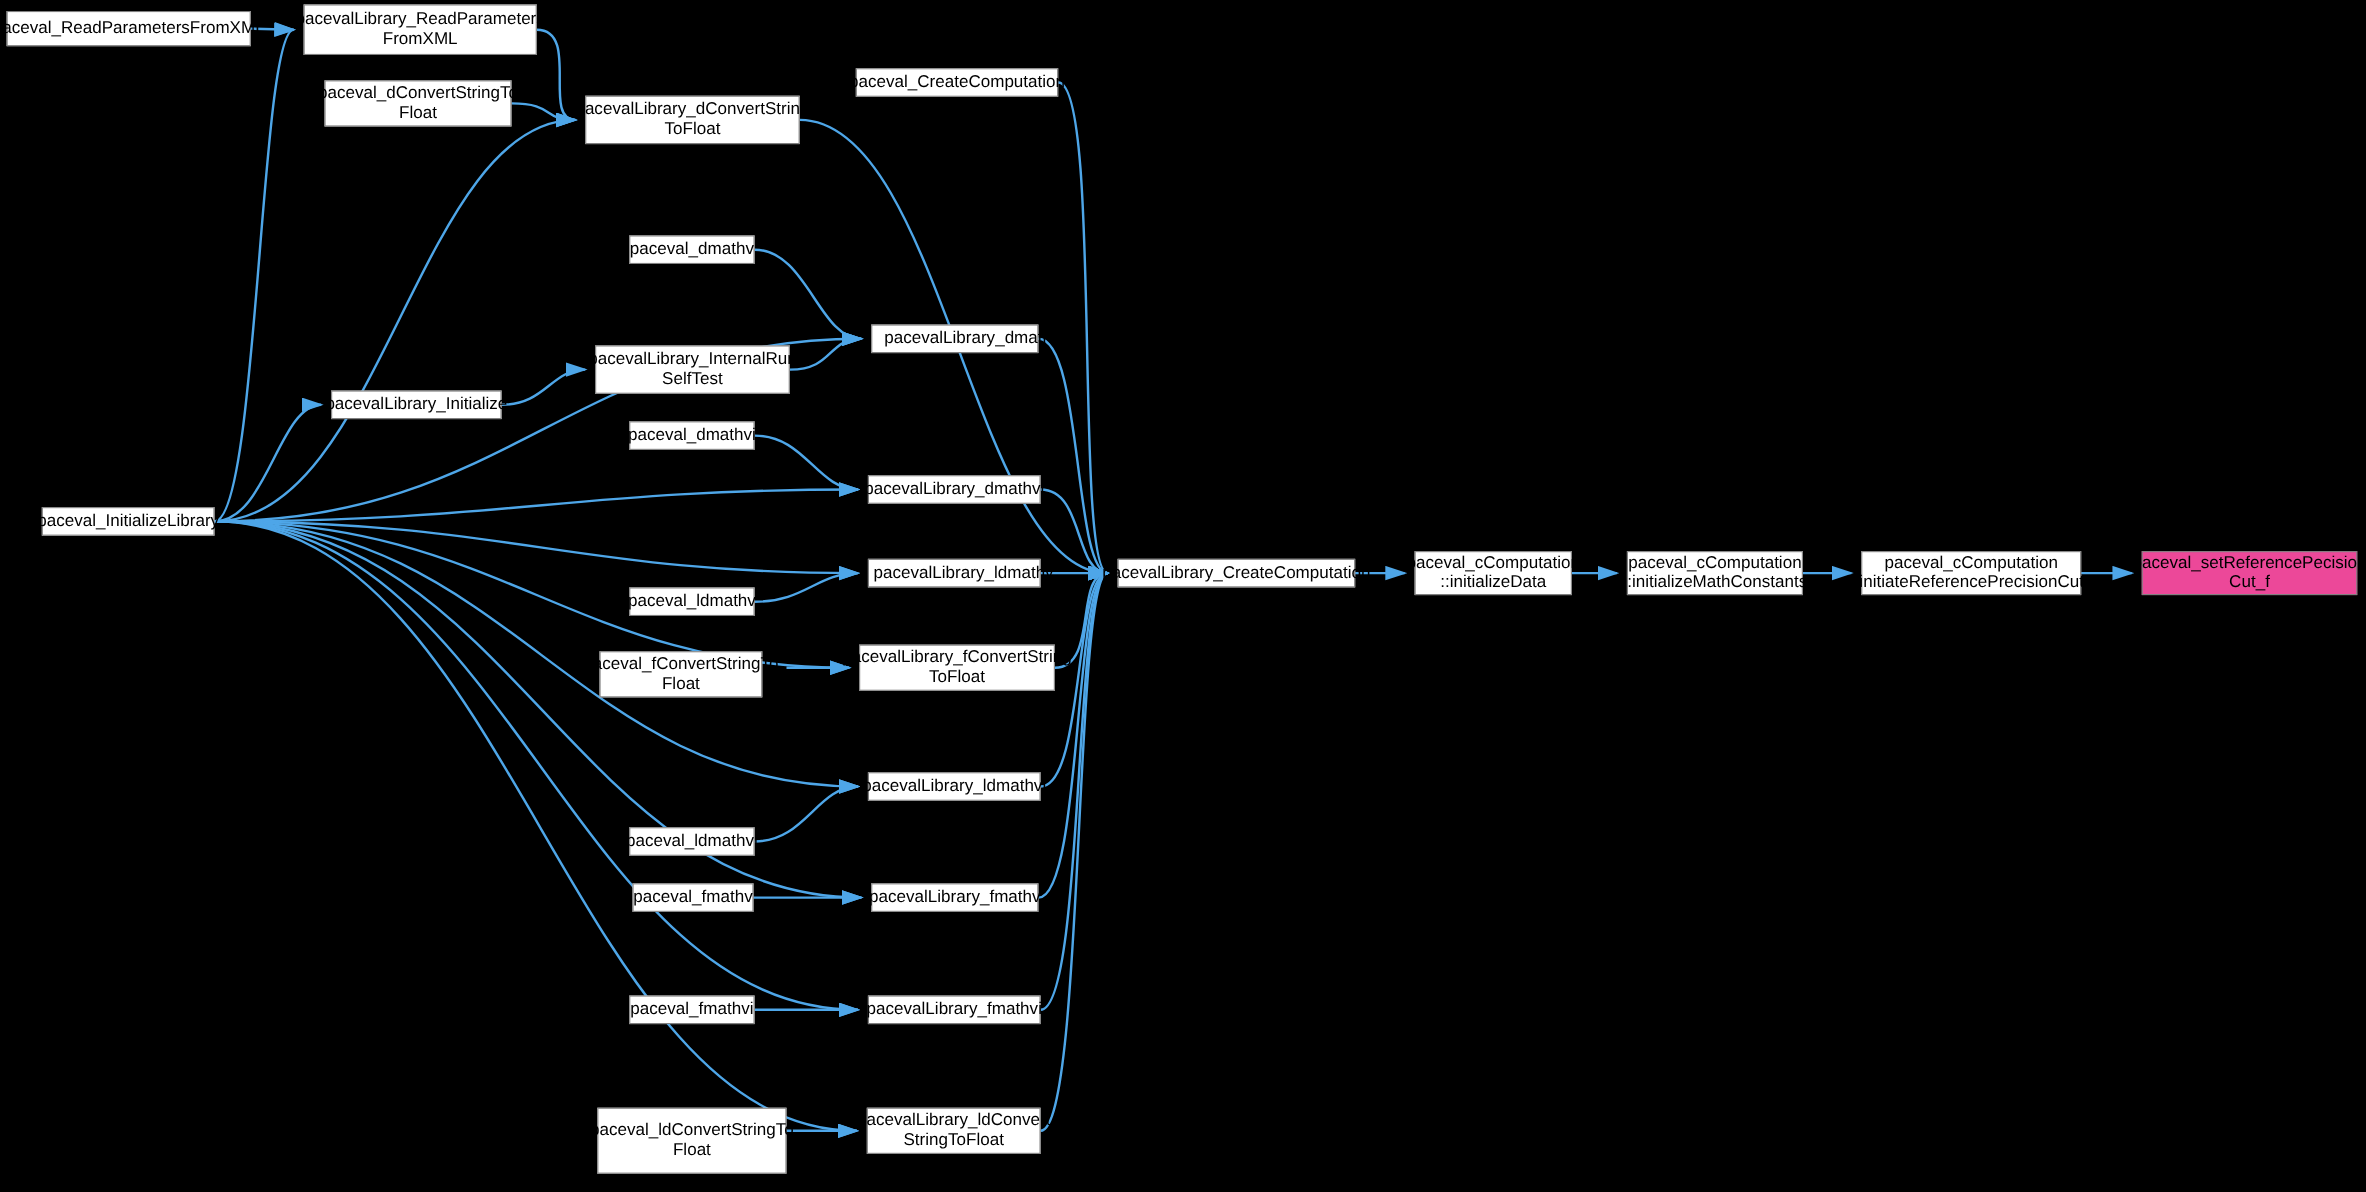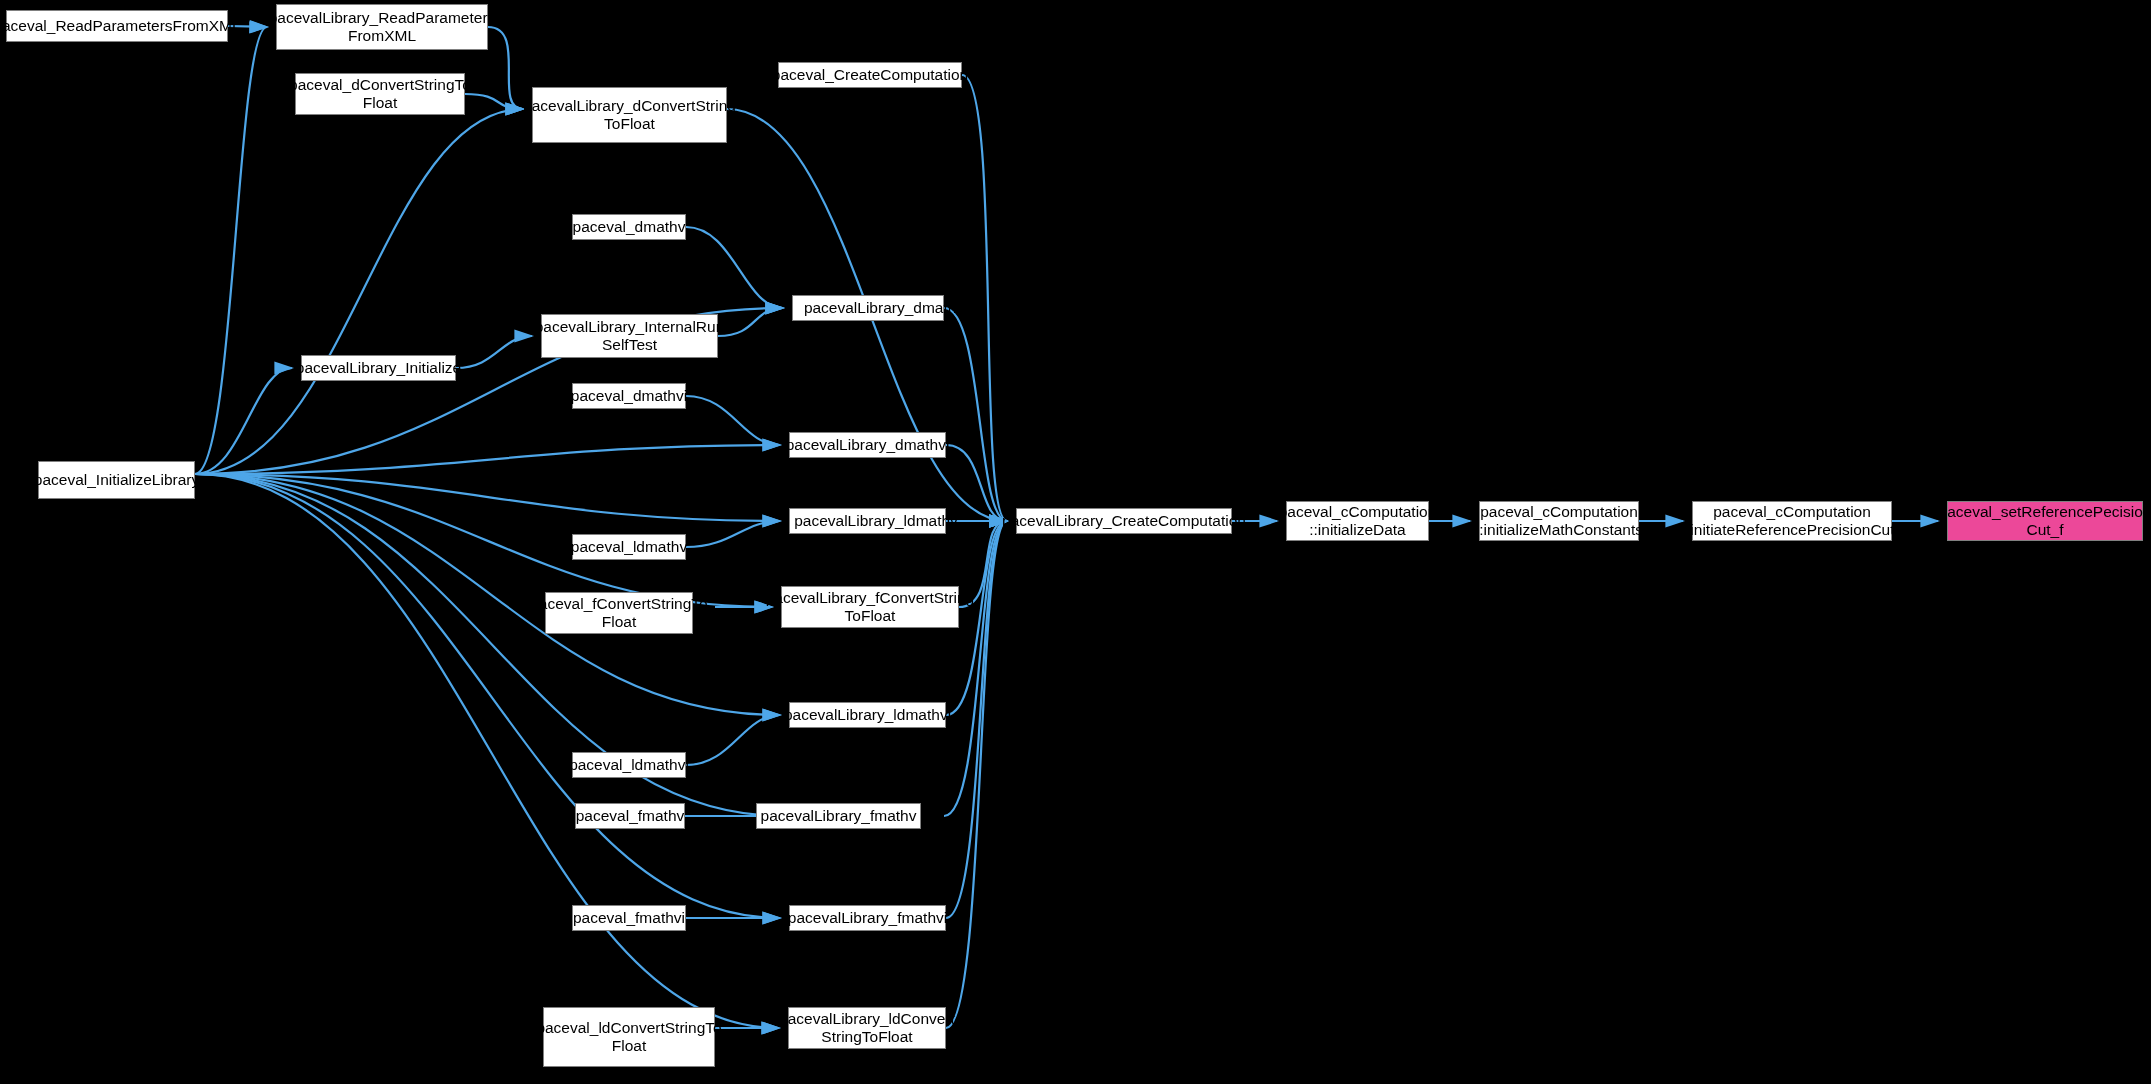--- a/index.html
+++ b/index.html
@@ -94,49 +94,49 @@
         <path d="M1639,521 L1683,521" fill="none" stroke="#4ea6e8" stroke-width="2.2" marker-end="url(#arrow)"></path>
         <path d="M1892,521 L1938,521" fill="none" stroke="#4ea6e8" stroke-width="2.2" marker-end="url(#arrow)"></path>
       </g>
   </svg>
   <div id="node-layer">
       <div class="node" style="left: 6px; top: 10px; width: 222px; height: 32px;">paceval_ReadParametersFromXML</div>
       <div class="node" style="left: 276px; top: 4px; width: 212px; height: 46px;">pacevalLibrary_ReadParameters
 FromXML</div>
       <div class="node" style="left: 295px; top: 73px; width: 170px; height: 42px;">paceval_dConvertStringTo
 Float</div>
-      <div class="node" style="left: 532px; top: 87px; width: 195px; height: 56px;">pacevalLibrary_dConvertString
+      <div class="node" style="left: 532px; top: 87px; width: 195px; height: 44px;">pacevalLibrary_dConvertString
 ToFloat</div>
       <div class="node" style="left: 778px; top: 62px; width: 184px; height: 26px;">paceval_CreateComputation</div>
       <div class="node" style="left: 572px; top: 214px; width: 114px; height: 26px;">paceval_dmathv</div>
       <div class="node" style="left: 792px; top: 295px; width: 152px; height: 26px; padding-left: 32px;">pacevalLibrary_dmathv</div>
       <div class="node" style="left: 541px; top: 314px; width: 177px; height: 44px;">pacevalLibrary_InternalRun
 SelfTest</div>
       <div class="node" style="left: 301px; top: 355px; width: 155px; height: 26px;">pacevalLibrary_Initialize</div>
       <div class="node" style="left: 572px; top: 383px; width: 114px; height: 26px;">paceval_dmathvi</div>
       <div class="node" style="left: 789px; top: 432px; width: 157px; height: 26px;">pacevalLibrary_dmathvi</div>
-      <div class="node" style="left: 38px; top: 461px; width: 157px; height: 38px;">paceval_InitializeLibrary</div>
+      <div class="node" style="left: 38px; top: 461px; width: 157px; height: 26px;">paceval_InitializeLibrary</div>
       <div class="node" style="left: 789px; top: 508px; width: 157px; height: 26px; padding-left: 17px;">pacevalLibrary_ldmathv</div>
       <div class="node" style="left: 572px; top: 534px; width: 114px; height: 26px;">paceval_ldmathv</div>
       <div class="node" style="left: 1016px; top: 508px; width: 216px; height: 26px;">pacevalLibrary_CreateComputation</div>
       <div class="node" style="left: 1286px; top: 501px; width: 143px; height: 40px;">paceval_cComputation
 ::initializeData</div>
       <div class="node" style="left: 1479px; top: 501px; width: 160px; height: 40px;">paceval_cComputation
 ::initializeMathConstants</div>
       <div class="node" style="left: 1692px; top: 501px; width: 200px; height: 40px;">paceval_cComputation
 ::initiateReferencePrecisionCuts</div>
       <div class="node highlight" style="left: 1947px; top: 501px; width: 196px; height: 40px;">paceval_setReferencePecision
 Cut_f</div>
       <div class="node" style="left: 545px; top: 592px; width: 148px; height: 42px;">paceval_fConvertStringTo
 Float</div>
       <div class="node" style="left: 781px; top: 586px; width: 178px; height: 42px;">pacevalLibrary_fConvertString
 ToFloat</div>
       <div class="node" style="left: 789px; top: 702px; width: 157px; height: 26px;">pacevalLibrary_ldmathvi</div>
       <div class="node" style="left: 572px; top: 752px; width: 114px; height: 26px;">paceval_ldmathvi</div>
-      <div class="node" style="left: 756px; top: 803px; width: 165px; height: 26px;">pacevalLibrary_fmathv</div>
+      <div class="node" style="left: 792px; top: 803px; width: 152px; height: 26px;">pacevalLibrary_fmathv</div>
       <div class="node" style="left: 575px; top: 803px; width: 110px; height: 26px;">paceval_fmathv</div>
       <div class="node" style="left: 789px; top: 905px; width: 157px; height: 26px;">pacevalLibrary_fmathvi</div>
       <div class="node" style="left: 572px; top: 905px; width: 114px; height: 26px;">paceval_fmathvi</div>
       <div class="node" style="left: 788px; top: 1007px; width: 158px; height: 42px;">pacevalLibrary_ldConvert
 StringToFloat</div>
       <div class="node" style="left: 543px; top: 1007px; width: 172px; height: 60px;">paceval_ldConvertStringTo
 Float</div>
     </div>
 </div>
 

